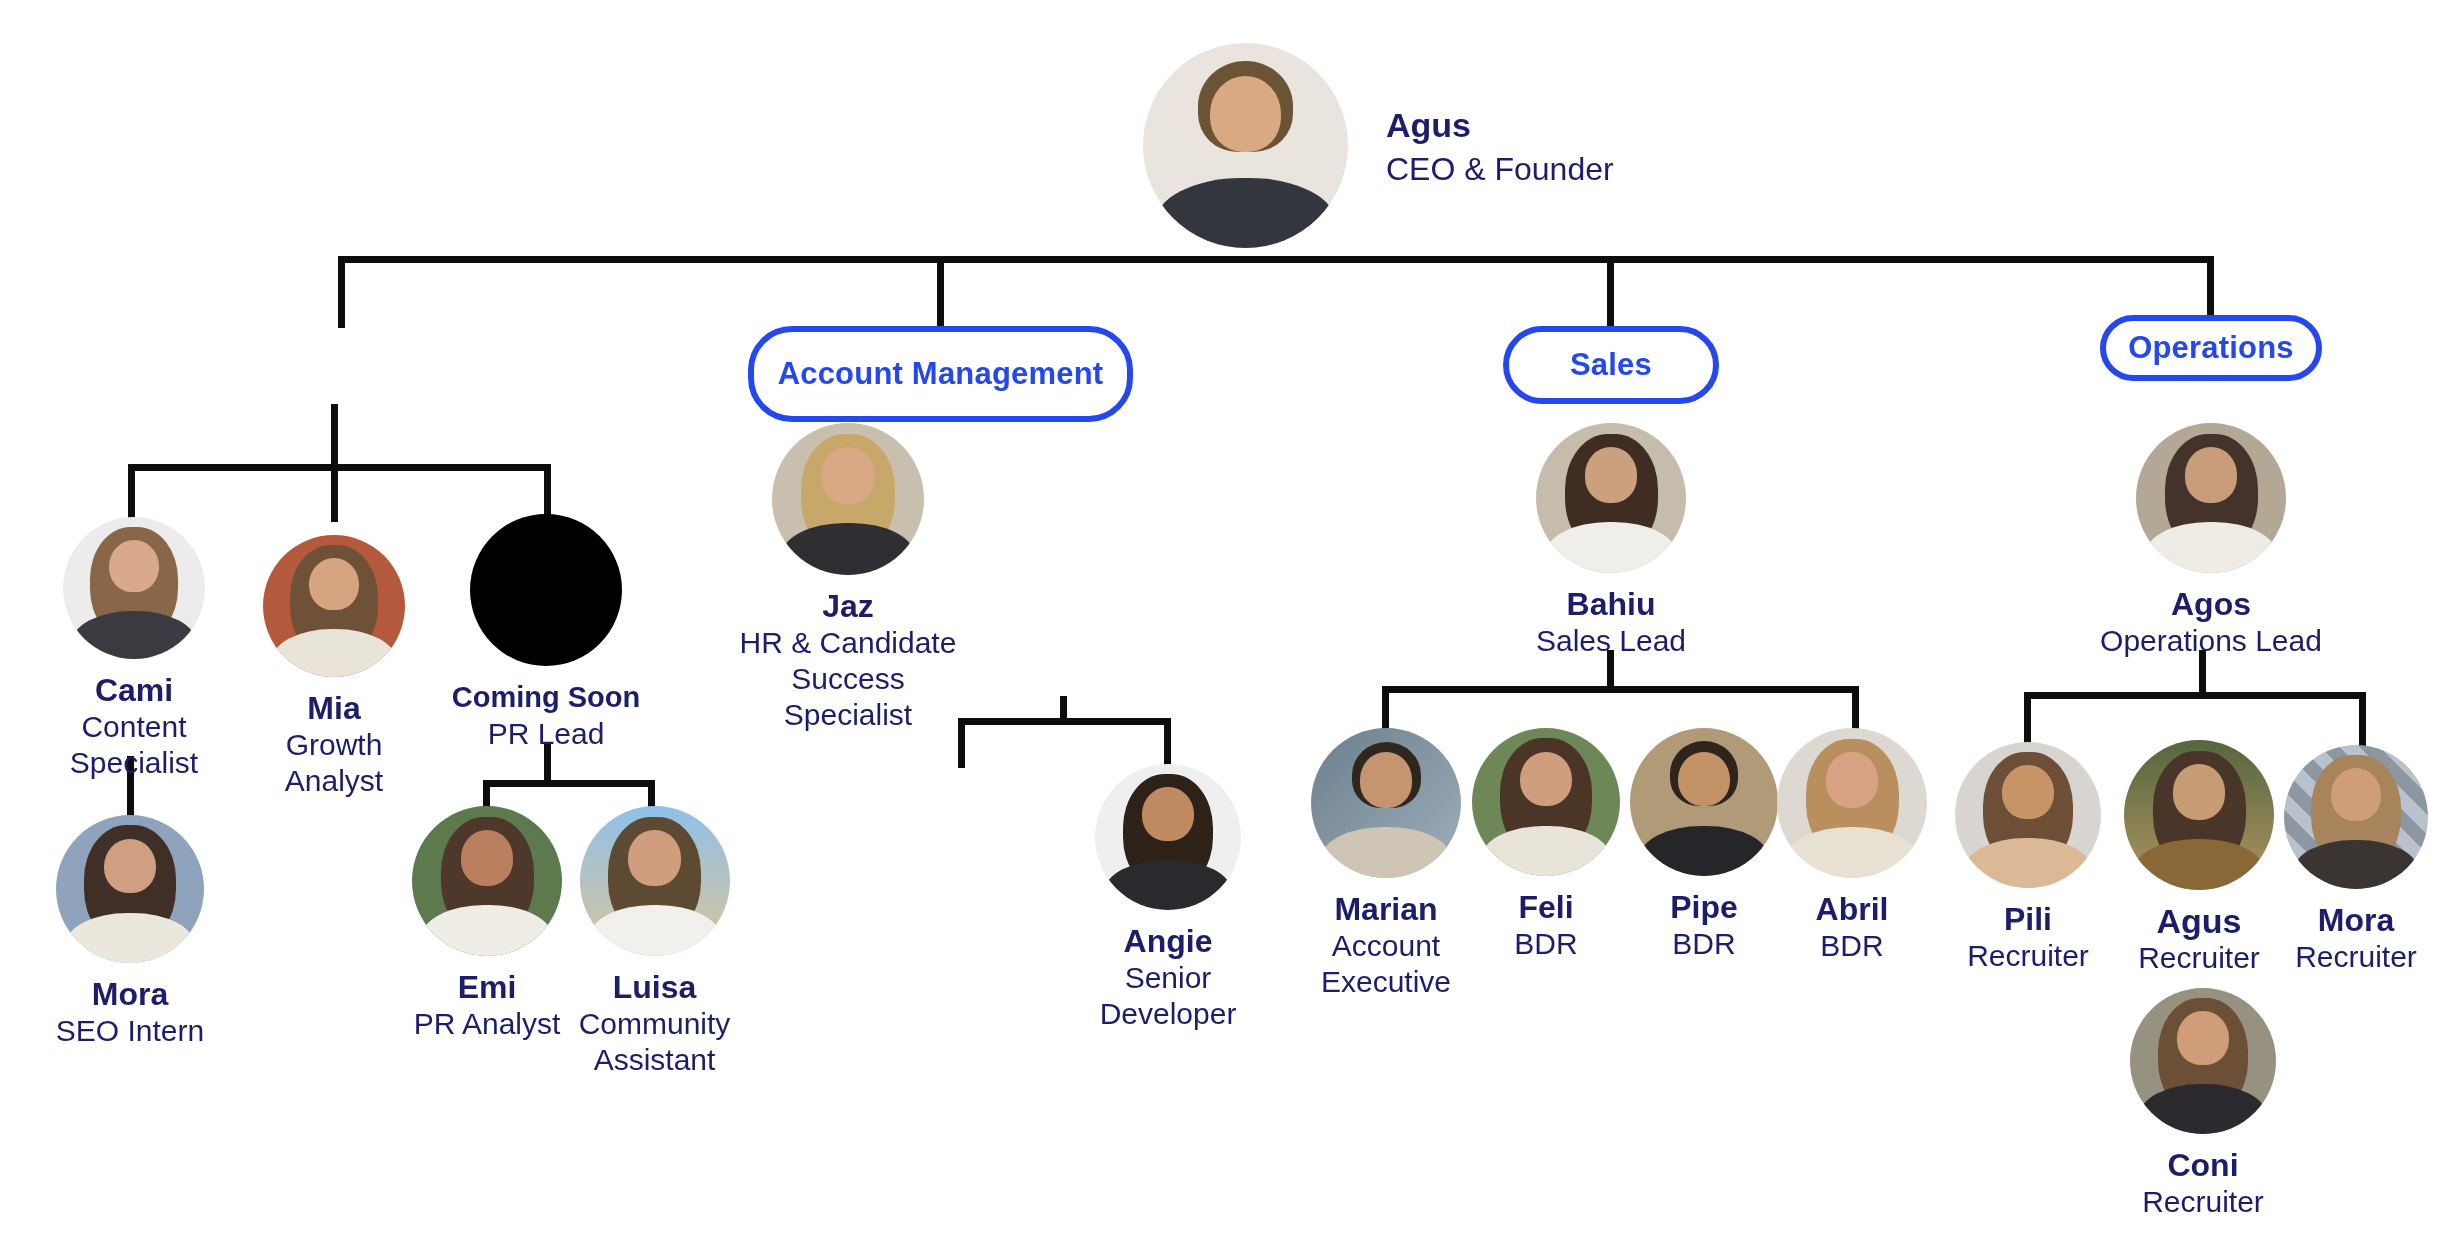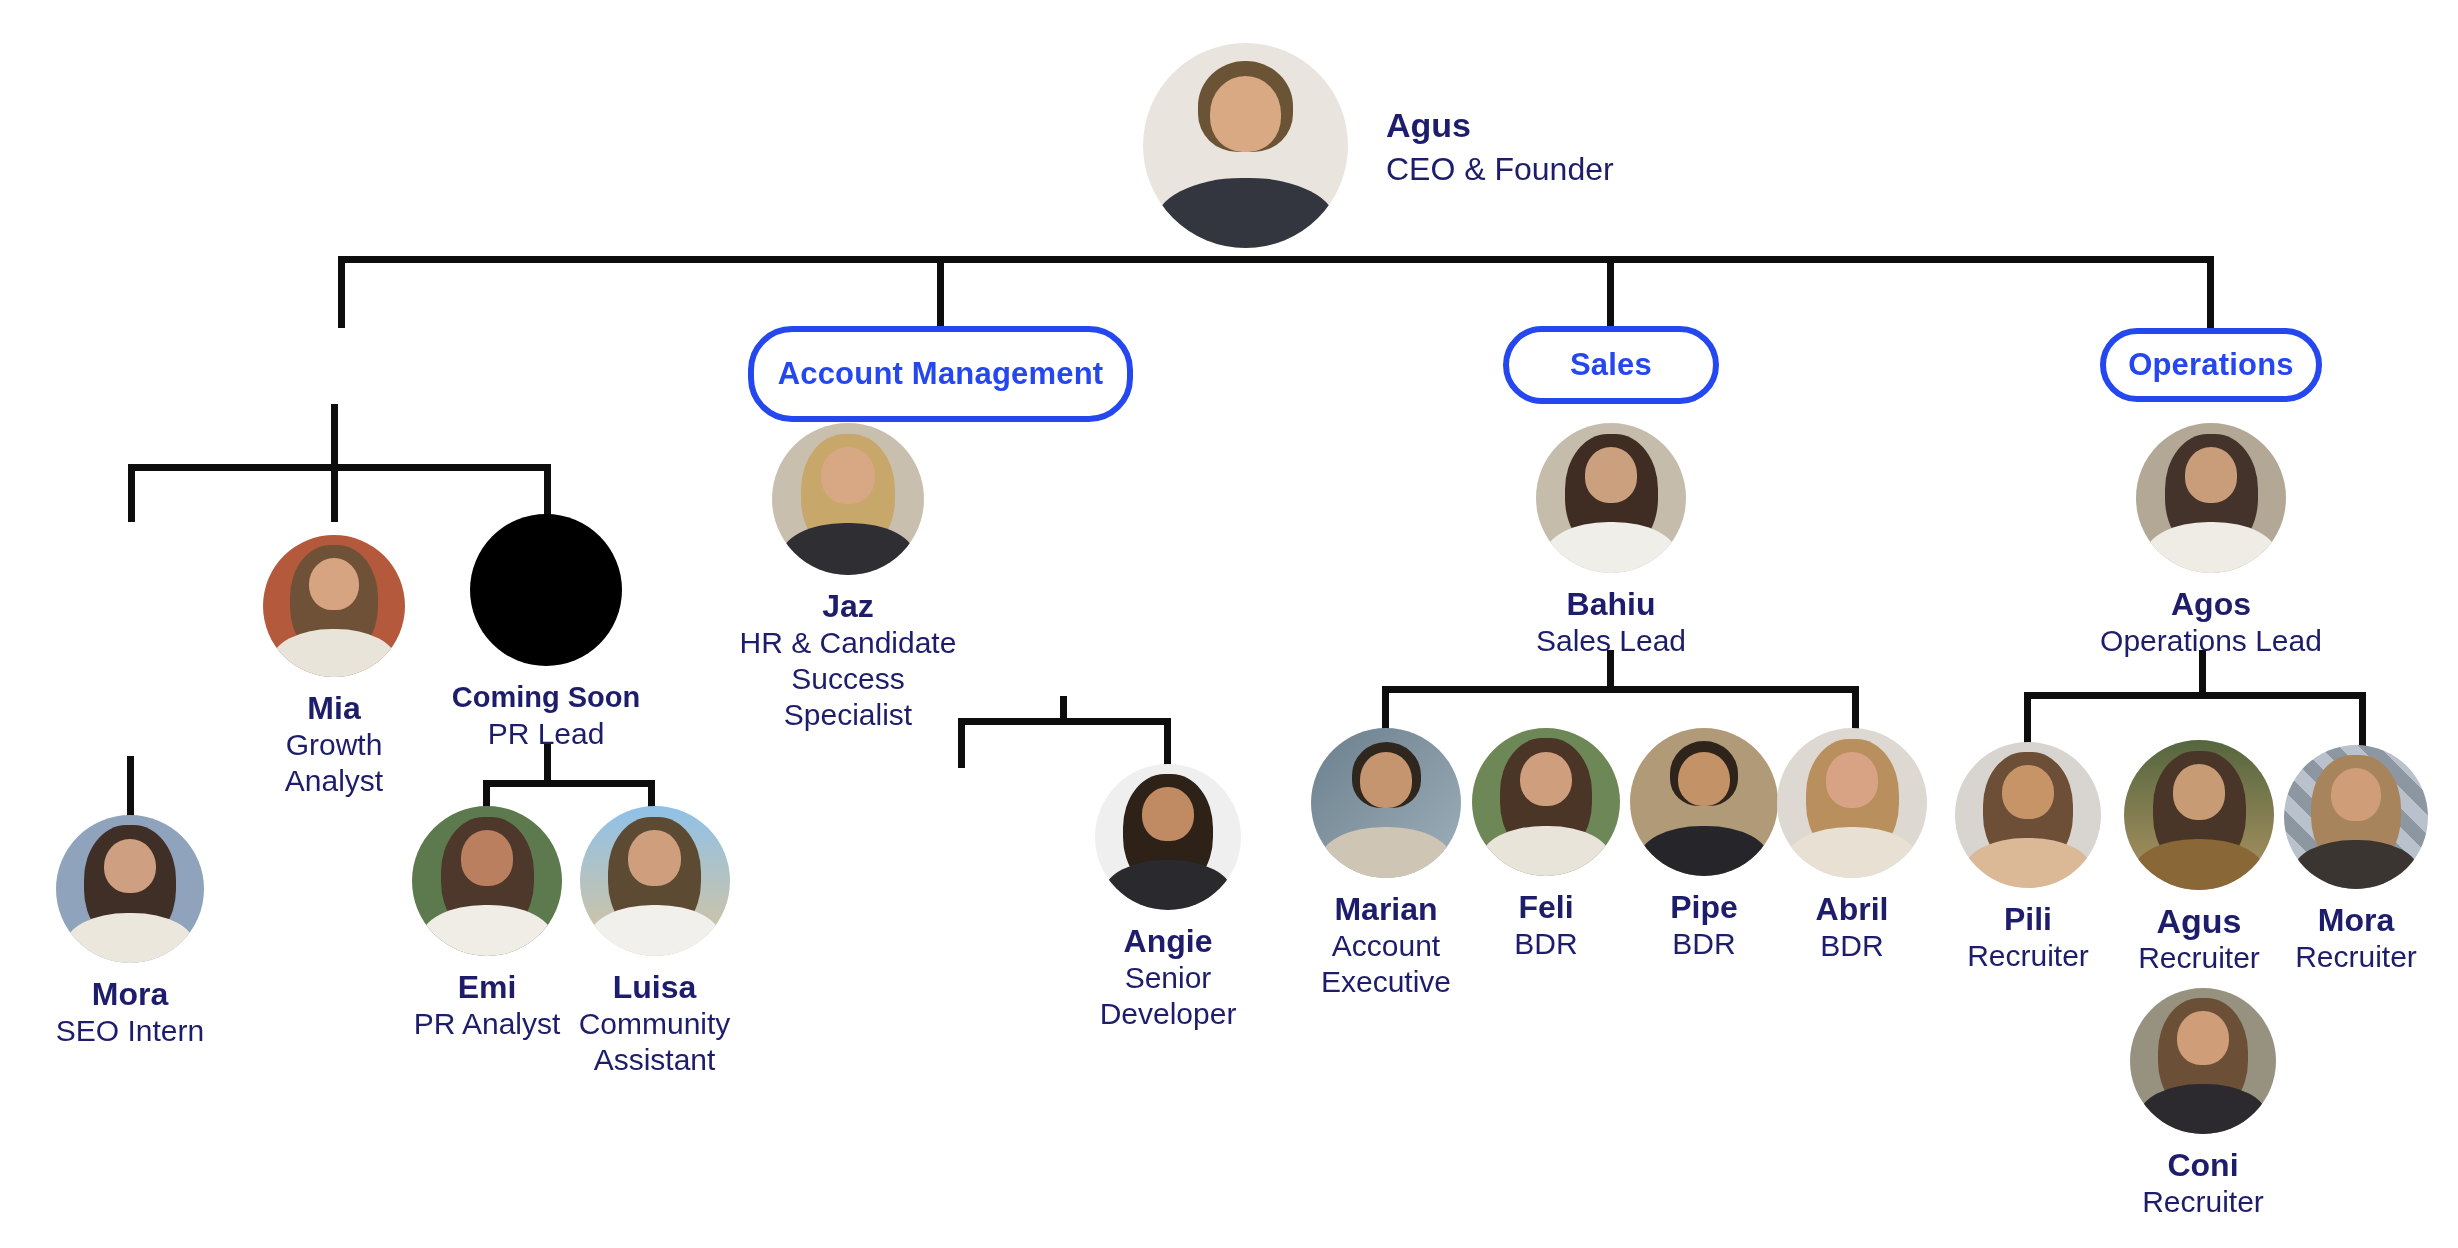--- a/index.html
+++ b/index.html
@@ -107,24 +107,31 @@
       <div class="title">CEO &amp; Founder</div>
     </div>
   </div>
 
   <div class="pill" style="left:748px;top:326px;width:385px;height:96px">
     <span>Account Management</span>
   </div>
   <div class="pill" style="left:1503px;top:326px;width:216px;height:78px">
     <span>Sales</span>
   </div>
-  <div class="pill" style="left:2100px;top:328px;width:222px;height:74px">
+  <div class="pill" style="left:2100px;top:315px;width:222px;height:66px">
     <span>Operations</span>
   </div>
 
+  <div class="node" style="left:39px;top:517px;width:190px">
+    <div class="av" style="--d:142px;--bg:#ececec;--hair:#8a6648;--skin:#d8a98a;--shirt:#3a3a40">
+        <div class="sh"></div>
+      </div>
+    <div class="name">Cami</div>
+    <div class="title">Content Specialist</div>
+  </div>
 
   <div class="node" style="left:249px;top:535px;width:170px">
     <div class="av" style="--d:142px;--bg:#b5593c;--hair:#6f5138;--skin:#d7a482;--shirt:#e9e4da">
         <div class="sh"></div>
       </div>
     <div class="name">Mia</div>
     <div class="title">Growth Analyst</div>
   </div>
 
   <div class="node" style="left:441px;top:514px;width:210px">

